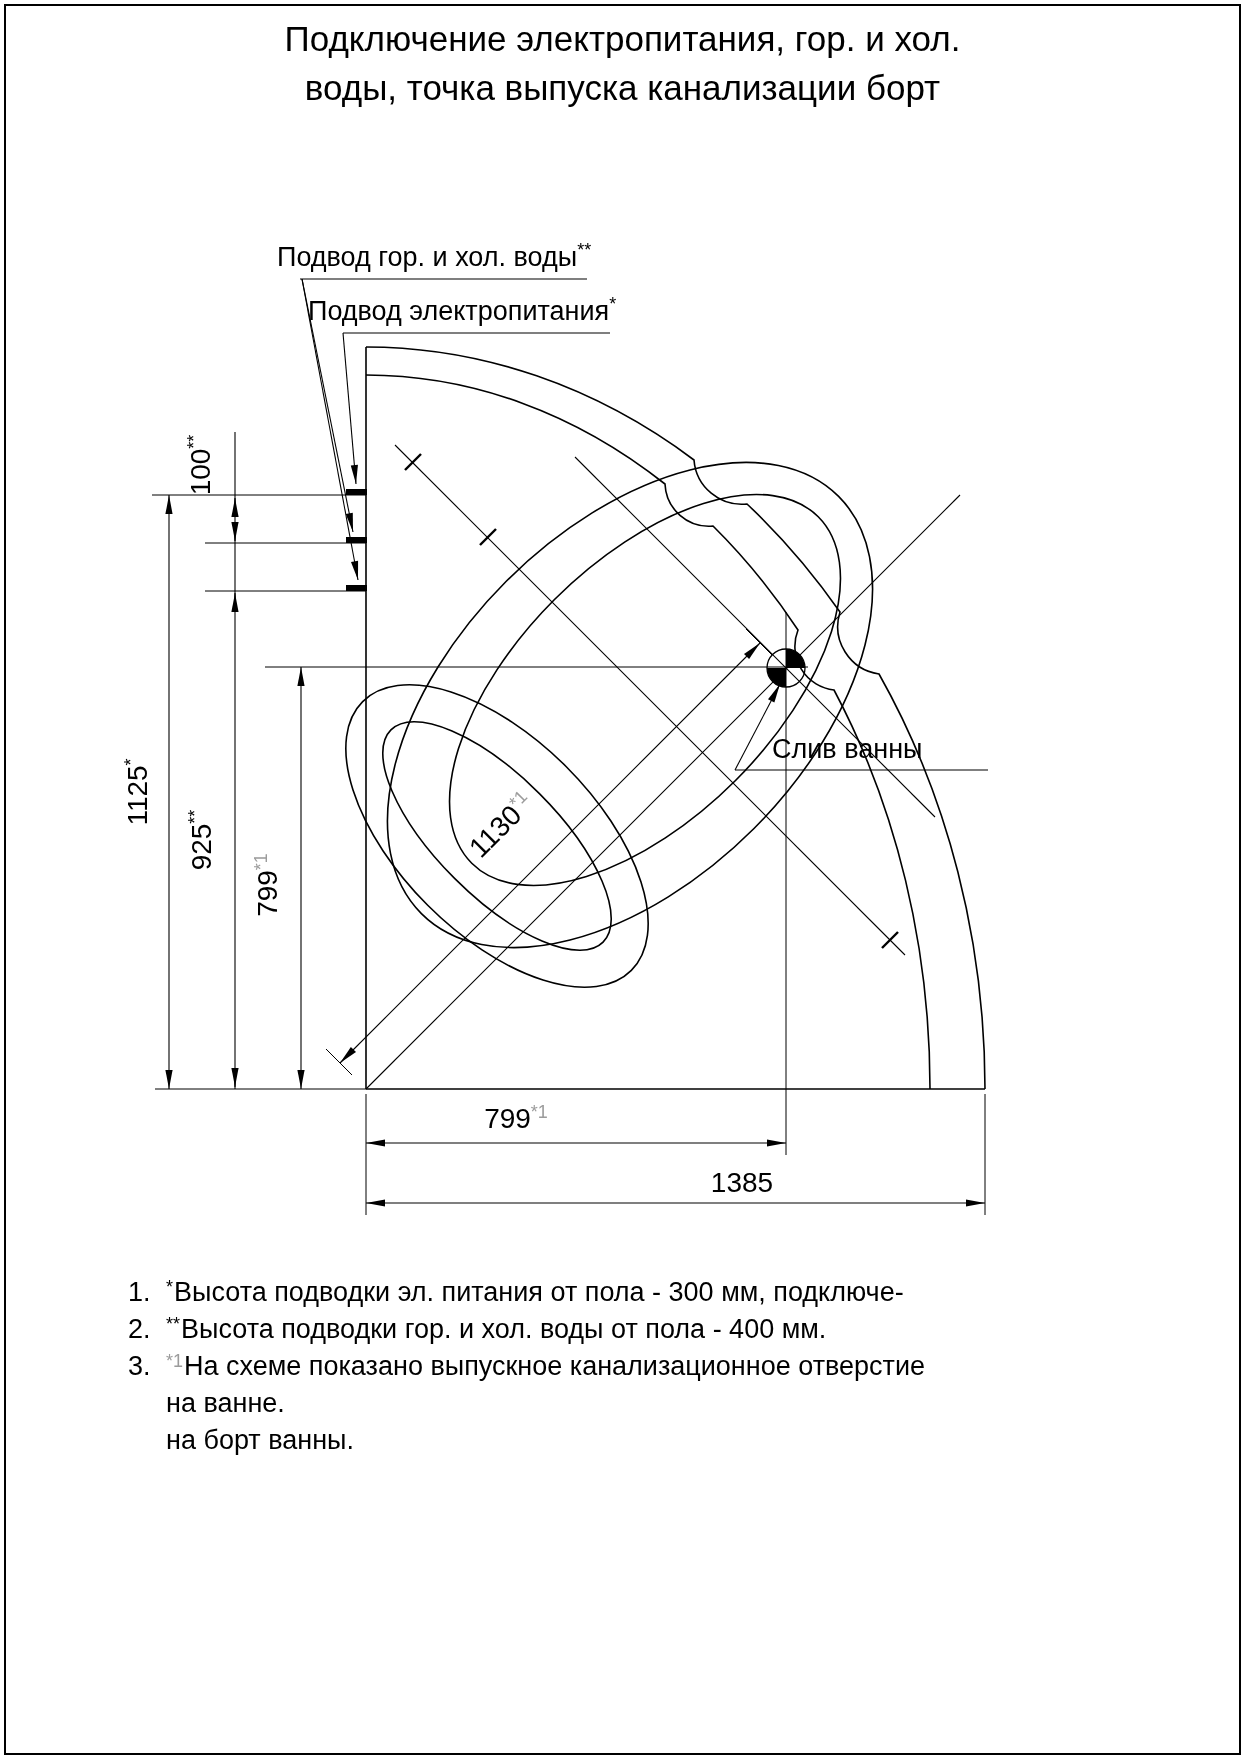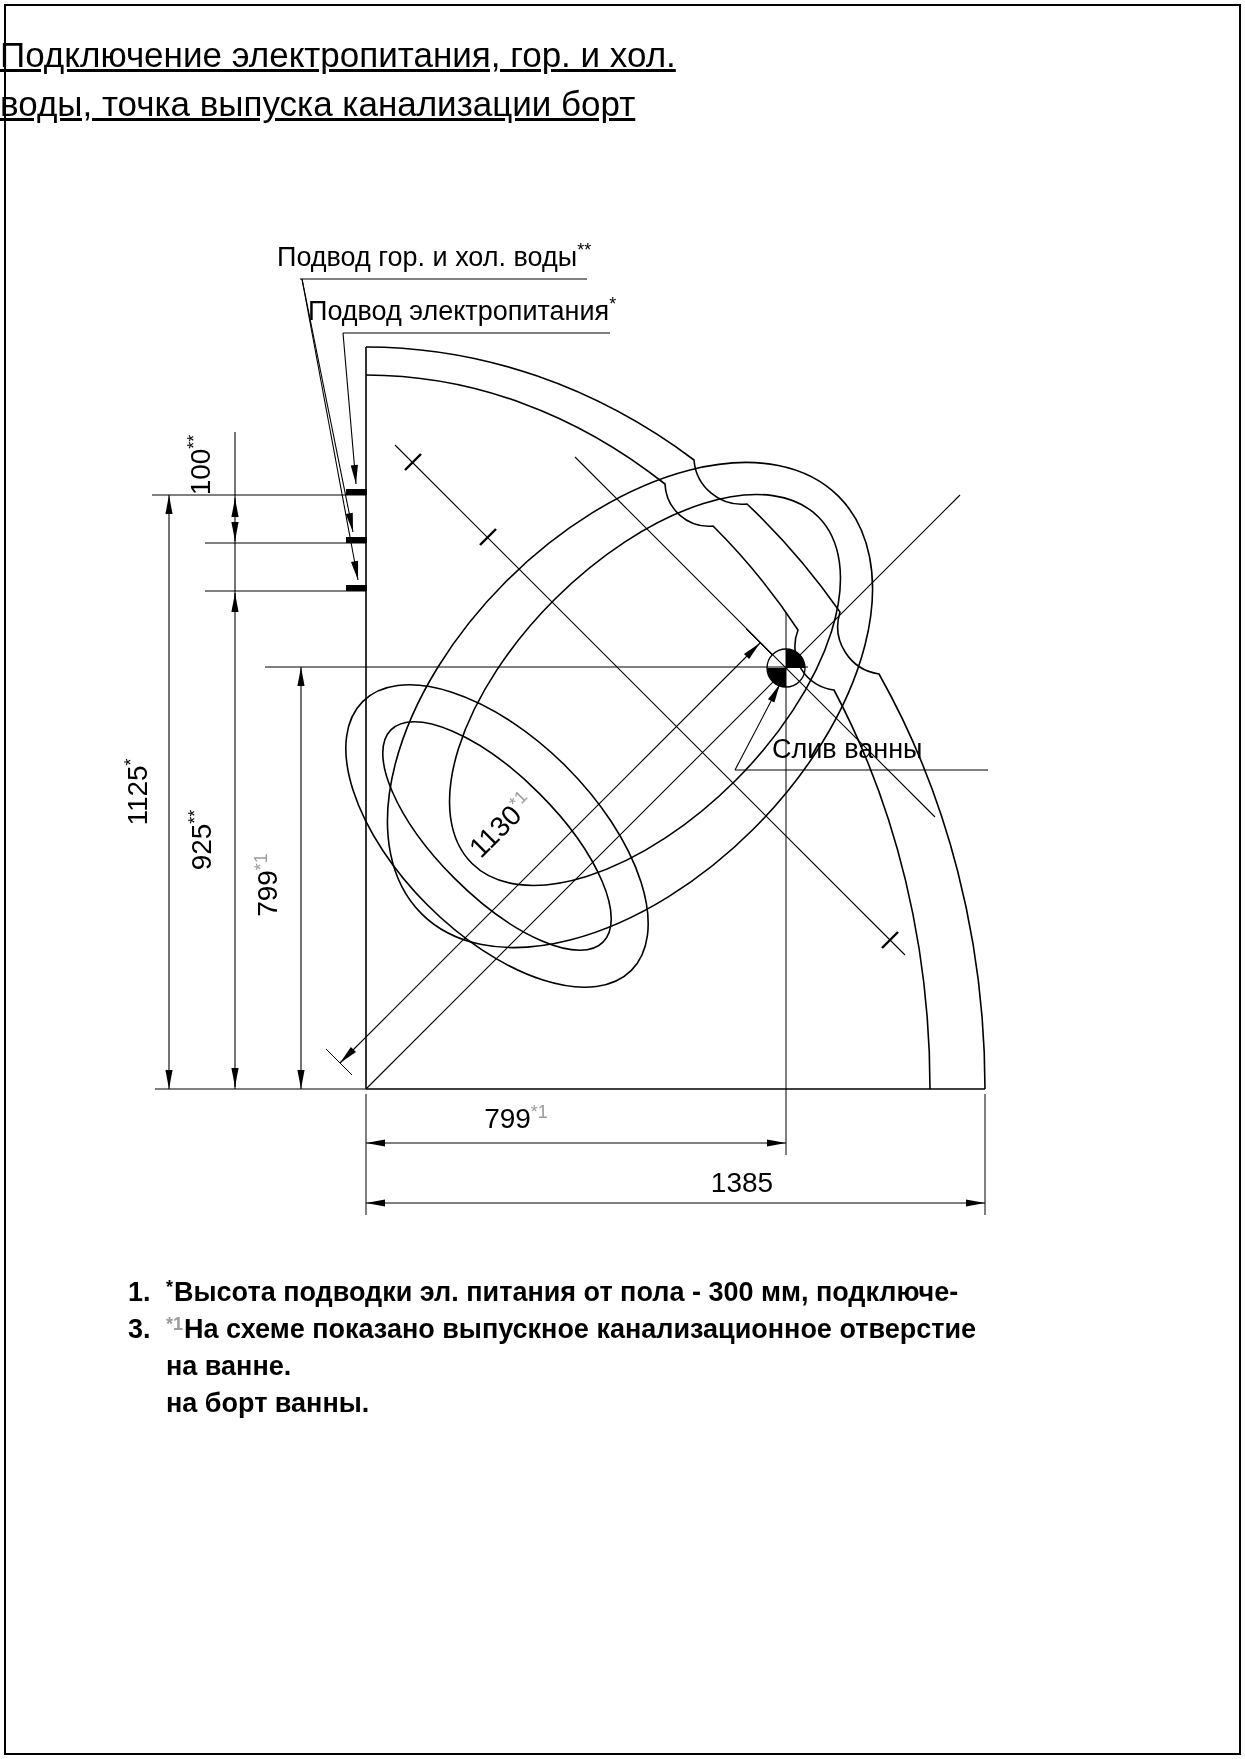--- a/index.html
+++ b/index.html
@@ -1,26 +1,26 @@
 <!DOCTYPE html>
 <html><head>
 <meta charset="utf-8">
 <style>
   html,body{margin:0;padding:0;background:#fff;}
   #page{position:relative;width:1245px;height:1759px;background:#ffffff;
         font-family:"Liberation Sans",sans-serif;color:#000;overflow:hidden;}
-  #title{position:absolute;top:30px;left:0;width:100%;
-         font-size:35px;line-height:49px;color:#000;text-decoration:underline;}
+  #title{position:absolute;top:14px;left:0;width:100%;text-align:center;
+         font-size:35px;line-height:49px;color:#000;}
   #title .brand{letter-spacing:6px;}
   svg{position:absolute;top:0;left:0;}
   .dimtxt{font-family:"Liberation Sans",sans-serif;font-size:28px;fill:#000;}
   .callout{font-family:"Liberation Sans",sans-serif;font-size:27px;fill:#000;}
   .supt{font-size:18px;}
   #notes{position:absolute;left:128px;top:1274px;width:980px;font-size:27px;}
-  .note-line{height:37px;line-height:37px;white-space:nowrap;font-weight:bold;}
+  .note-line{height:37px;line-height:37px;white-space:nowrap;}
   .note-num{display:inline-block;width:38px;}
   .note-sup{font-size:18px;position:relative;top:-8px;margin-right:1px;}
 </style>
 </head>
 <body>
 
 <div id="page">
 
   <div id="title">
     <div>Подключение электропитания, гор. и хол.</div>
@@ -117,18 +117,19 @@
     <text class="dimtxt" transform="translate(516 1128)" text-anchor="middle"><tspan>799</tspan><tspan class="supt" dy="-10" fill="#9b9b9b">*1</tspan></text>
     <text class="dimtxt" transform="translate(742 1192)" text-anchor="middle"><tspan>1385</tspan></text>
 
     <text class="callout" x="277" y="266"><tspan>Подвод гор. и хол. воды</tspan><tspan class="supt" dy="-10">**</tspan></text>
     <text class="callout" x="308" y="320"><tspan>Подвод электропитания</tspan><tspan class="supt" dy="-10">*</tspan></text>
     <text class="callout" x="772" y="758"><tspan>Слив ванны</tspan></text>
   </svg>
 
   <div id="notes">
     <div class="note-line"><span class="note-num">1.</span><span class="note-sup">*</span><span>Высота подводки эл. питания от пола - 300 мм, подключе-</span></div>
+    <div class="note-line"><span class="note-num">2.</span><span class="note-sup">**</span><span>Высота подводки гор. и хол. воды от пола - 400 мм.</span></div>
     <div class="note-line"><span class="note-num">3.</span><span class="note-sup" style="color:#9b9b9b">*1</span><span>На схеме показано выпускное канализационное отверстие</span></div>
     <div class="note-line"><span class="note-num"></span><span>на ванне.</span></div>
     <div class="note-line"><span class="note-num"></span><span>на борт ванны.</span></div>
   </div>
 
 </div>
 
 </body></html>

